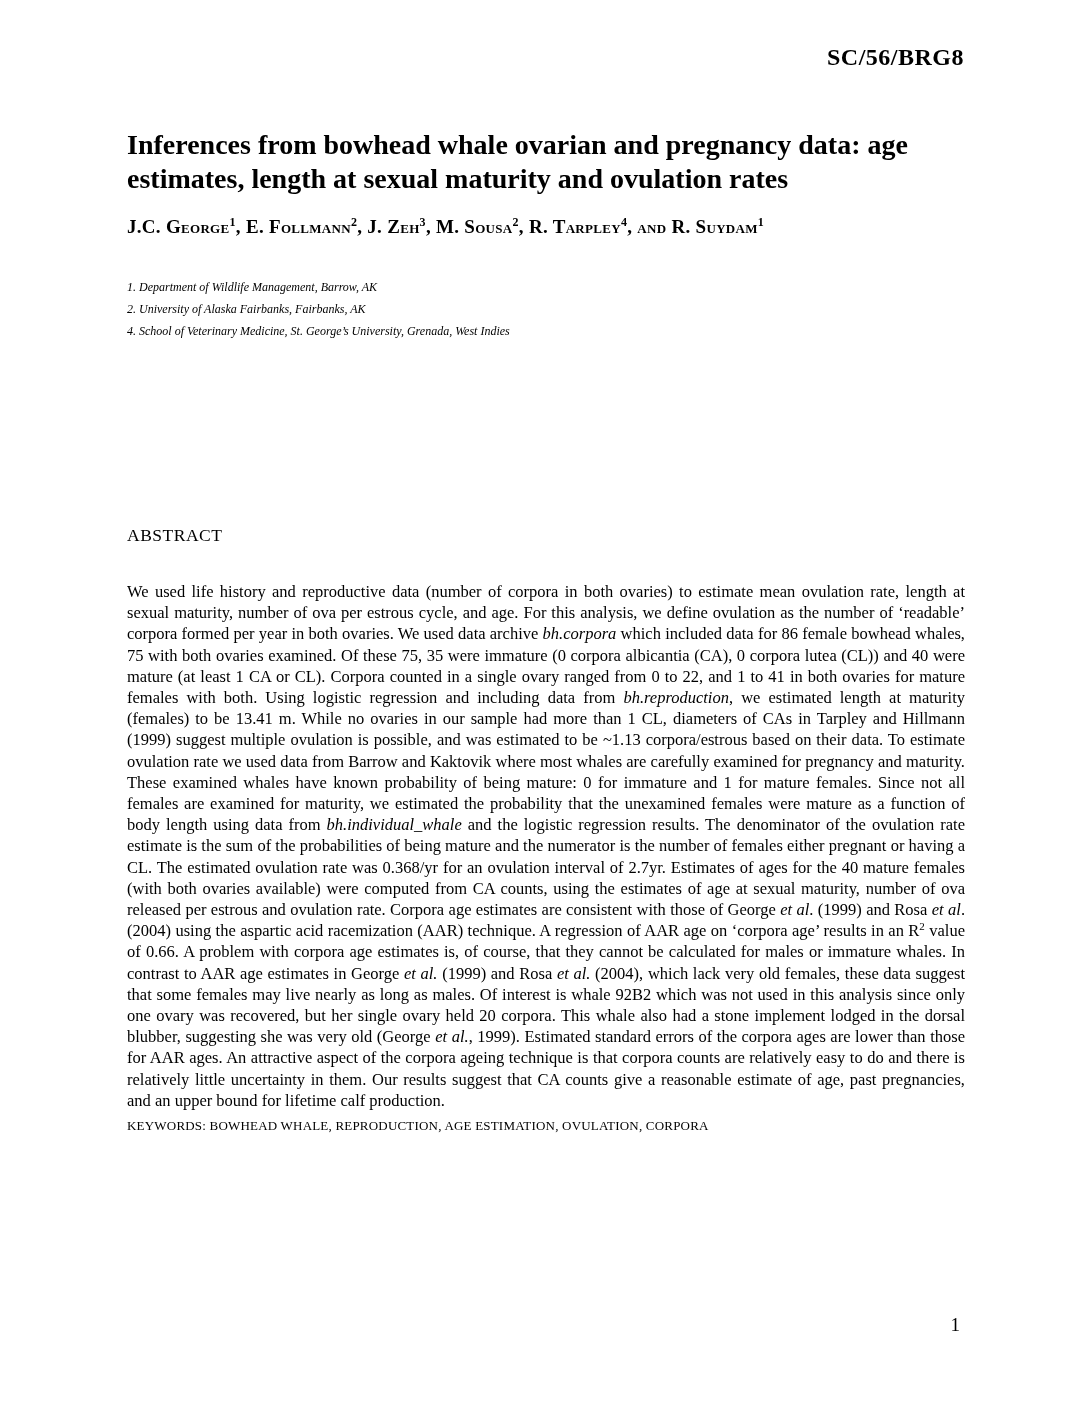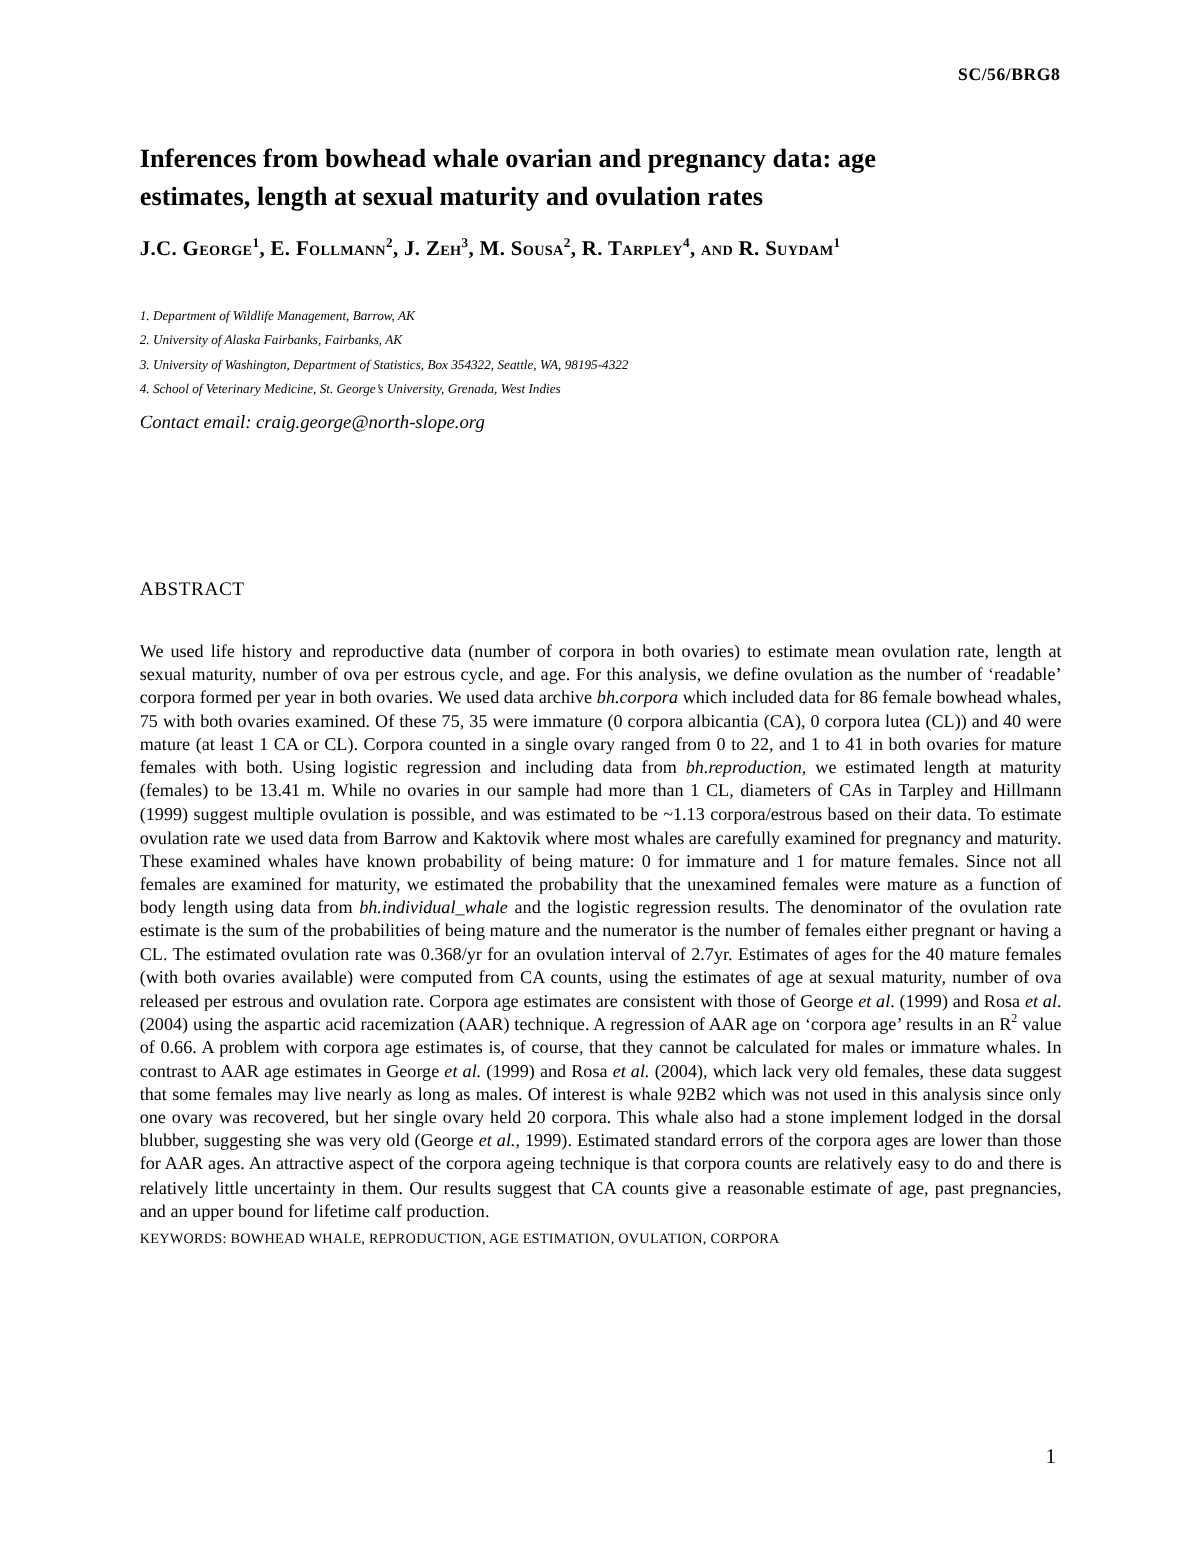--- a/index.html
+++ b/index.html
@@ -7,35 +7,35 @@
     position: relative;
     width: 1088px;
     height: 1408px;
     background: #ffffff;
     color: #000000;
     font-family: "Liberation Serif", "DejaVu Serif", serif;
     overflow: hidden;
   }
   .doc-code {
     position: absolute;
-    top: 60px;
+    top: 44px;
     right: 124px;
-    font-size: 16px;
+    font-size: 24px;
     font-weight: bold;
     letter-spacing: 0.5px;
     text-align: center;
   }
   .col {
     position: absolute;
     left: 127px;
     width: 838px;
   }
   .title {
     top: 128px;
-    font-size: 24px;
+    font-size: 28px;
     font-weight: bold;
     line-height: 34px;
   }
   .authors {
     top: 216px;
     font-size: 19px;
     font-variant: small-caps;
     letter-spacing: 0.3px;
     font-weight: bold;
   }
@@ -88,25 +88,23 @@
   <div class="col title">
     <div>Inferences from bowhead whale ovarian and pregnancy data: age</div>
     <div>estimates, length at sexual maturity and ovulation rates</div>
   </div>
 
   <div class="col authors">J.C. George<sup>1</sup>, E. Follmann<sup>2</sup>, J. Zeh<sup>3</sup>, M. Sousa<sup>2</sup>, R. Tarpley<sup>4</sup>, and R. Suydam<sup>1</sup></div>
 
   <div class="col affiliations">
     <p class="affiliation-item">1. Department of Wildlife Management, Barrow, AK</p>
     <p class="affiliation-item">2. University of Alaska Fairbanks, Fairbanks, AK</p>
-    <p class="affiliation-item">3. University of Washington, Department of Statistics, Box 354322, Seattle, WA, 98195-4322</p>
     <p class="affiliation-item">4. School of Veterinary Medicine, St. George’s University, Grenada, West Indies</p>
   </div>
 
-  <div class="col contact">Contact email: craig.george@north-slope.org</div>
 
   <div class="col abstract-heading">ABSTRACT</div>
 
   <div class="col abstract-body">We used life history and reproductive data (number of corpora in both ovaries) to estimate mean ovulation rate, length at sexual maturity, number of ova per estrous cycle, and age.  For this analysis, we define ovulation as the number of ‘readable’ corpora formed per year in both ovaries.  We used data archive <i>bh.corpora</i> which included data for 86 female bowhead whales, 75 with both ovaries examined.  Of these 75, 35 were immature (0 corpora albicantia (CA), 0 corpora lutea (CL)) and 40 were mature (at least 1 CA or CL). Corpora counted in a single ovary ranged from 0 to 22, and 1 to 41 in both ovaries for mature females with both. Using logistic regression and including data from <i>bh.reproduction</i>, we estimated length at maturity (females) to be 13.41 m. While no ovaries in our sample had more than 1 CL, diameters of CAs in Tarpley and Hillmann (1999) suggest multiple ovulation is possible, and was estimated to be ~1.13 corpora/estrous based on their data. To estimate ovulation rate we used data from Barrow and Kaktovik where most whales are carefully examined for pregnancy and maturity.  These examined whales have known probability of being mature: 0 for immature and 1 for mature females. Since not all females are examined for maturity, we estimated the probability that the unexamined females were mature as a function of body length using data from <i>bh.individual_whale</i> and the logistic regression results. The denominator of the ovulation rate estimate is the sum of the probabilities of being mature and the numerator is the number of females either pregnant or having a CL. The estimated ovulation rate was 0.368/yr for an ovulation interval of 2.7yr.  Estimates of ages for the 40 mature females (with both ovaries available) were computed from CA counts, using the estimates of age at sexual maturity, number of ova released per estrous and ovulation rate.  Corpora age estimates are consistent with those of George <i>et al</i>. (1999) and Rosa <i>et al</i>. (2004) using the aspartic acid racemization (AAR) technique. A regression of AAR age on ‘corpora age’ results in an R<sup>2</sup> value of 0.66.   A problem with corpora age estimates is, of course, that they cannot be calculated for males or immature whales.  In contrast to AAR age estimates in George <i>et al.</i> (1999) and Rosa <i>et al.</i> (2004), which lack very old females, these data suggest that some females may live nearly as long as males. Of interest is whale 92B2 which was not used in this analysis since only one ovary was recovered, but her single ovary held 20 corpora. This whale also had a stone implement lodged in the dorsal blubber, suggesting she was very old (George <i>et al.</i>, 1999). Estimated standard errors of the corpora ages are lower than those for AAR ages.  An attractive aspect of the corpora ageing technique is that corpora counts are relatively easy to do and there is relatively little uncertainty in them.  Our results suggest that CA counts give a reasonable estimate of age, past pregnancies, and an upper bound for lifetime calf production.</div>
 
   <div class="col keywords">KEYWORDS:  BOWHEAD WHALE, REPRODUCTION, AGE ESTIMATION, OVULATION, CORPORA</div>
 
   <div class="page-number">1</div>
 
 </div>

